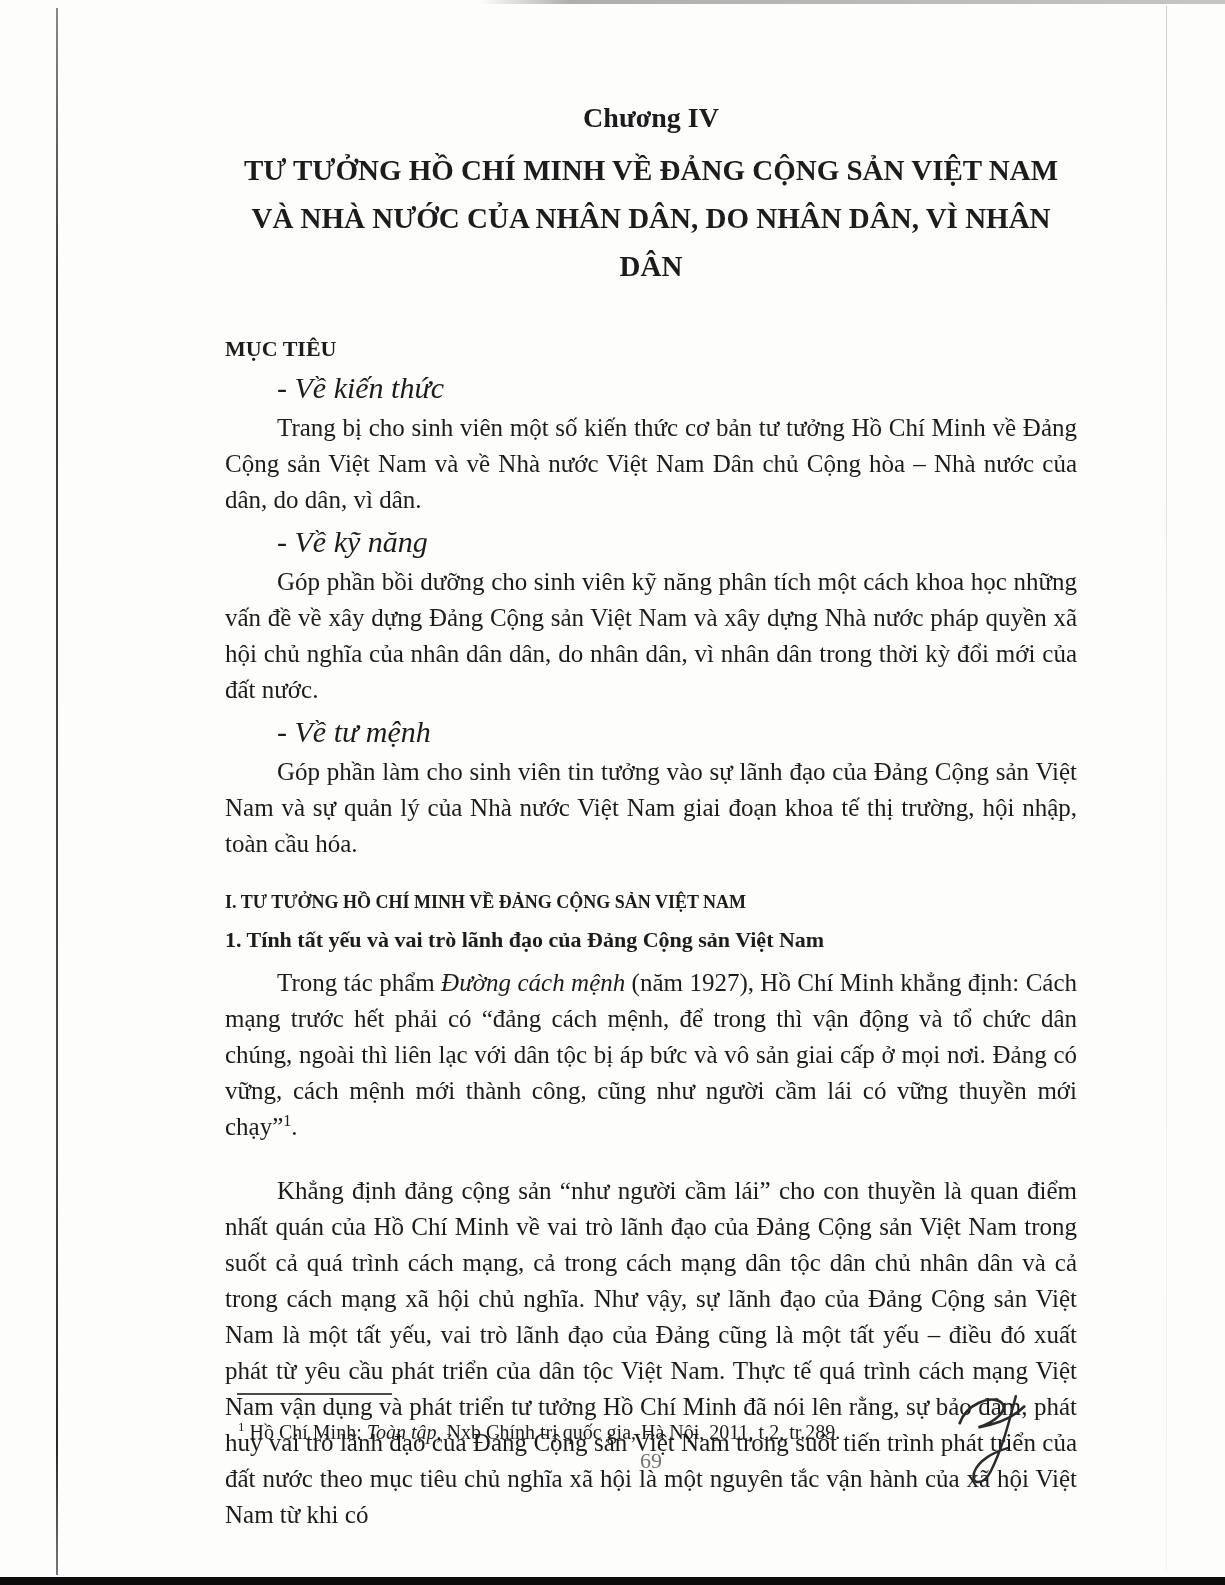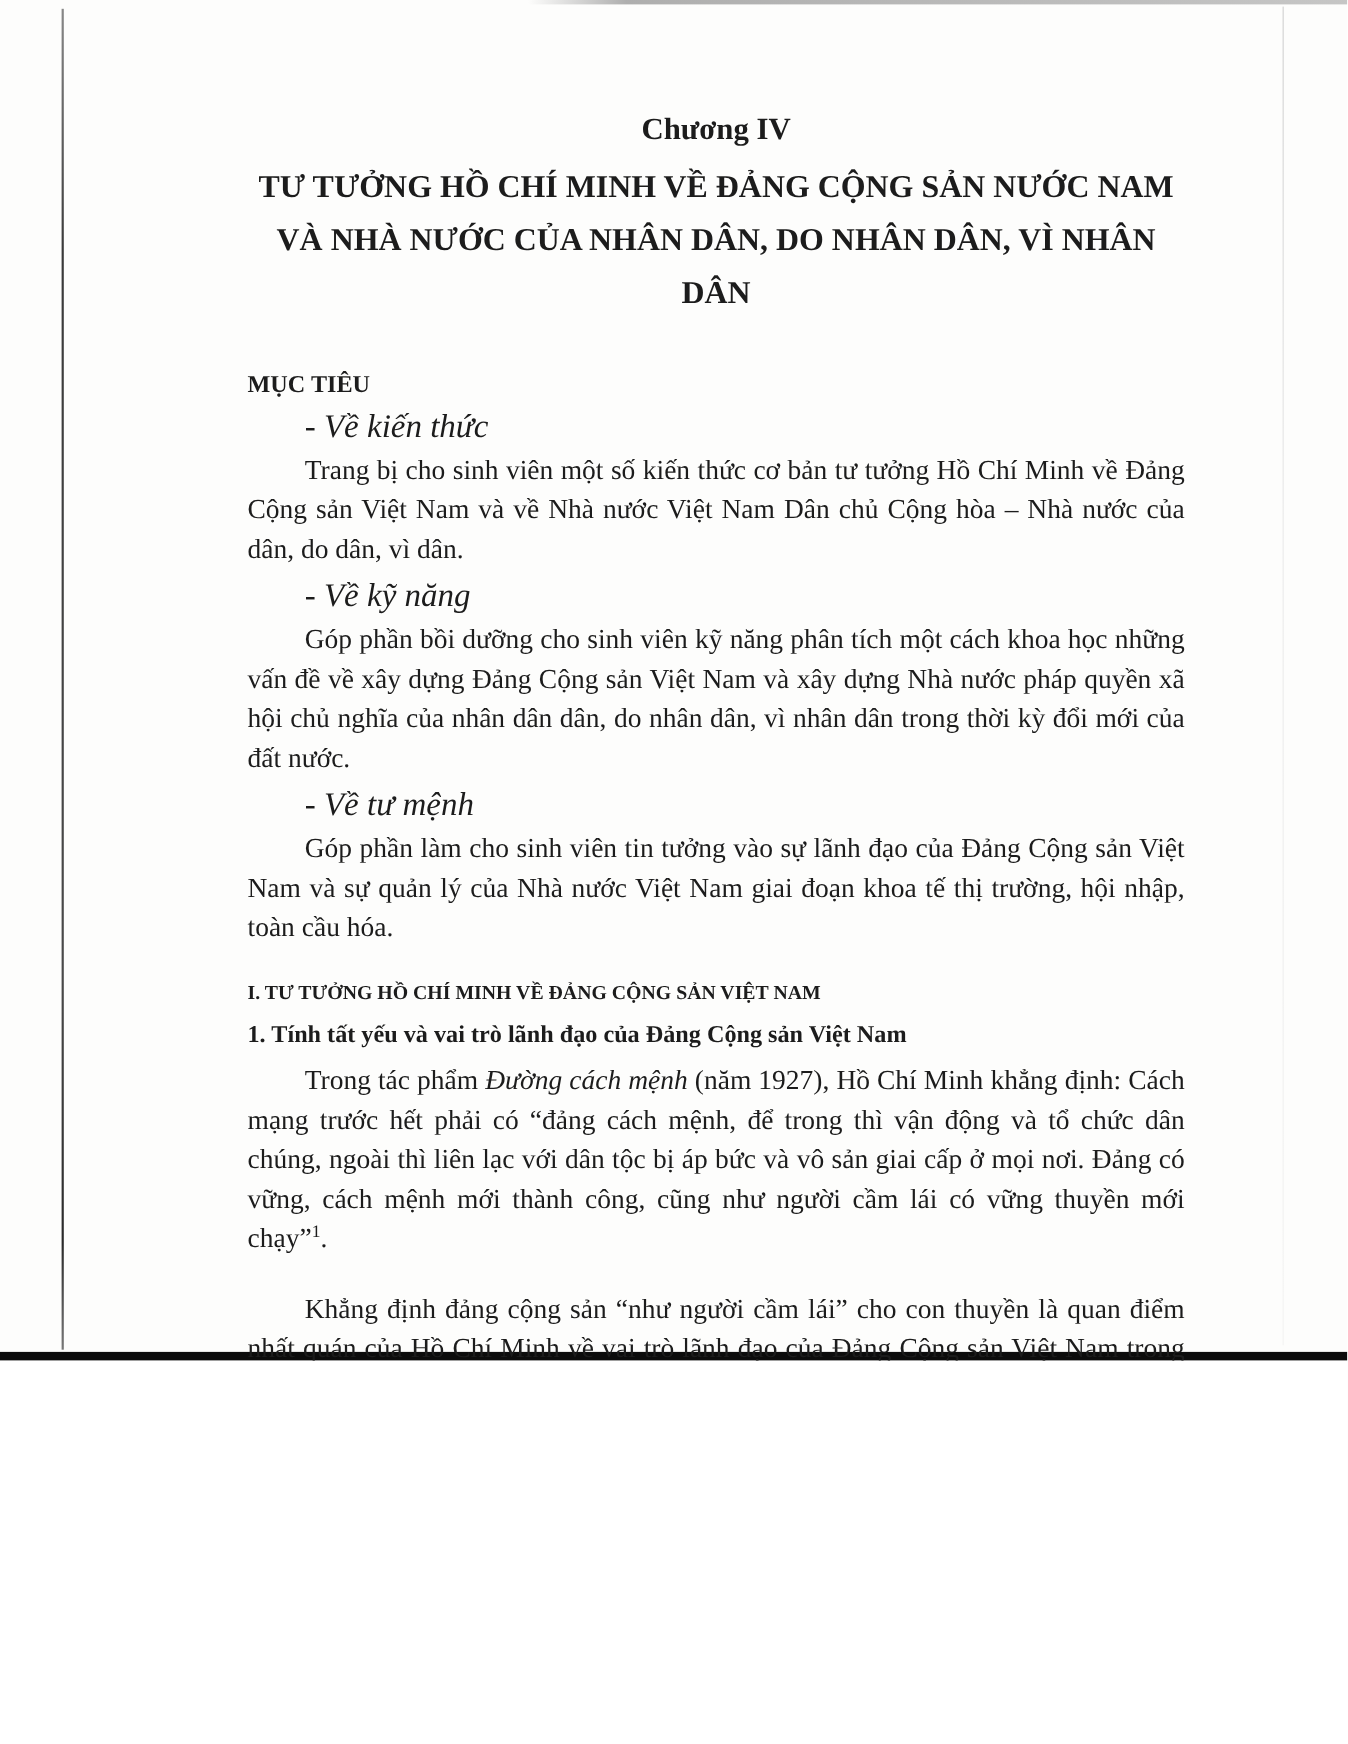--- a/index.html
+++ b/index.html
@@ -1,20 +1,20 @@
 <!DOCTYPE html>
 <html><head>
 <meta charset="utf-8">
 <style>
   * { margin: 0; padding: 0; box-sizing: border-box; }
   html, body { background: #ffffff; }
   .page {
     position: relative;
     width: 1225px;
-    height: 1237px;
+    height: 1585px;
     background: #fdfdfc;
     font-family: "Liberation Serif", "DejaVu Serif", serif;
     color: #1c1c1c;
     overflow: hidden;
   }
   
   .scan-left-line {
     position: absolute; left: 56px; top: 8px; bottom: 10px; width: 2px;
     background: linear-gradient(#888, #3a3a3a 18%, #4a4a4a 72%, #2a2a2a 92%, #777);
   }
@@ -87,21 +87,21 @@
   <div class="scan-top-line"></div>
   <div class="scan-left-line"></div>
   <div class="scan-right-edge"></div>
   <div class="scan-bottom-bar"></div>
 
   <div class="content">
 
     <div class="chapter-label">Chương IV</div>
 
     <div class="chapter-title">
-      <div>TƯ TƯỞNG HỒ CHÍ MINH VỀ ĐẢNG CỘNG SẢN NƯỚC NAM</div>
+      <div>TƯ TƯỞNG HỒ CHÍ MINH VỀ ĐẢNG CỘNG SẢN VIỆT NAM</div>
       <div>VÀ NHÀ NƯỚC CỦA NHÂN DÂN, DO NHÂN DÂN, VÌ NHÂN DÂN</div>
     </div>
 
     <div class="obj-heading">MỤC TIÊU</div>
 
     <div>
       <div class="obj-label">- Về kiến thức</div>
       <div class="body-para">Trang bị cho sinh viên một số kiến thức cơ bản tư tưởng Hồ Chí Minh về Đảng Cộng sản Việt Nam và về Nhà nước Việt Nam Dân chủ Cộng hòa – Nhà nước của dân, do dân, vì dân.</div>
     </div>
 

